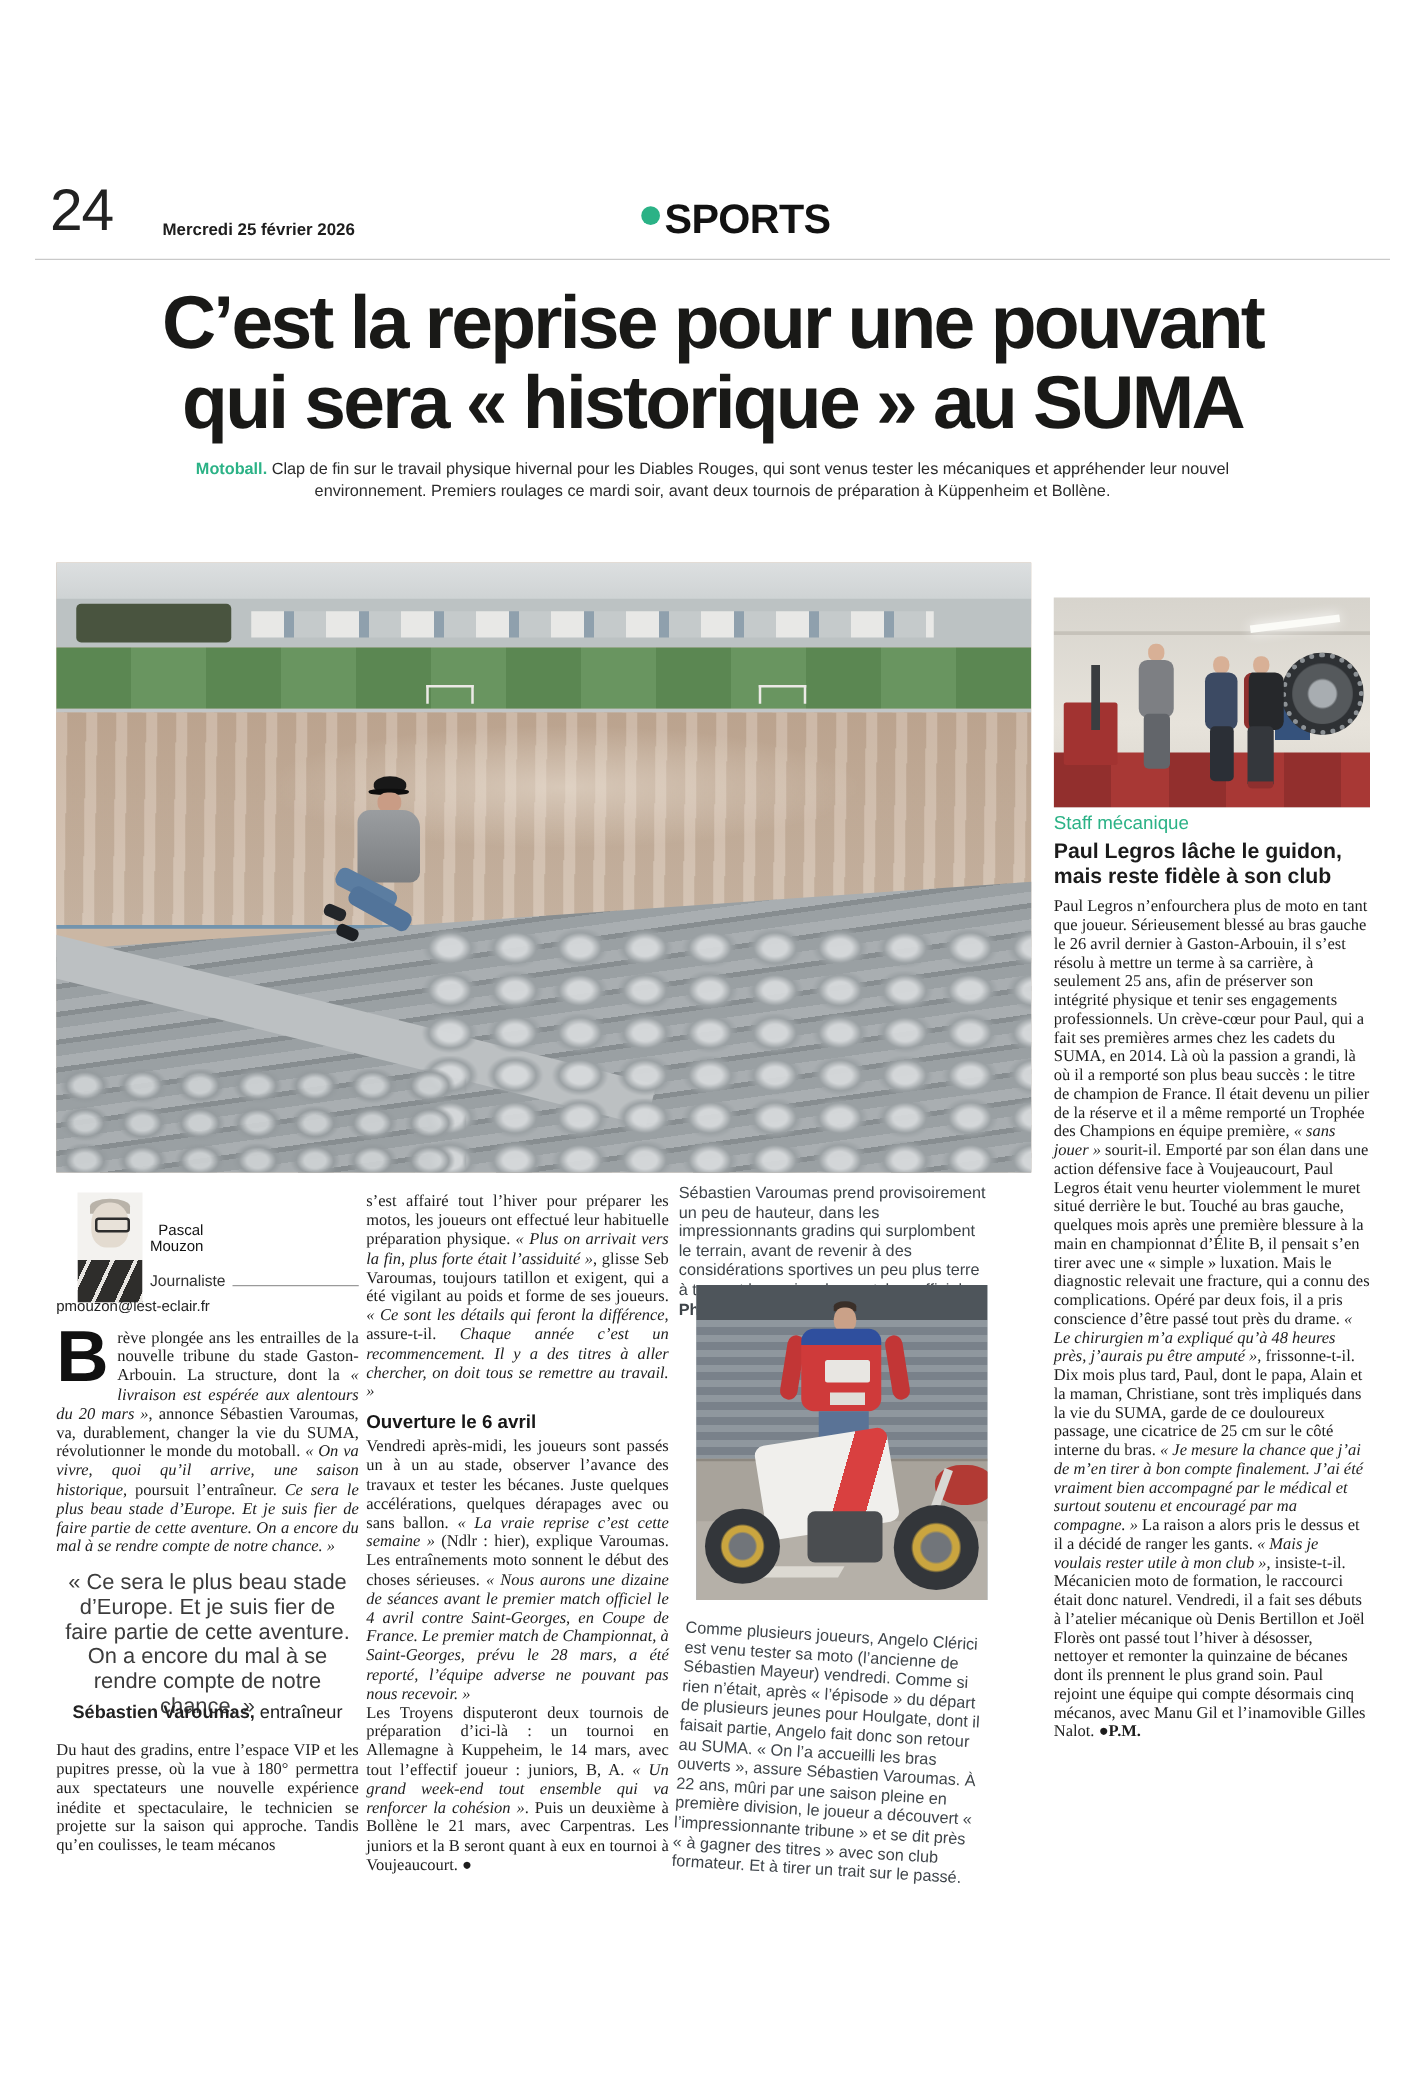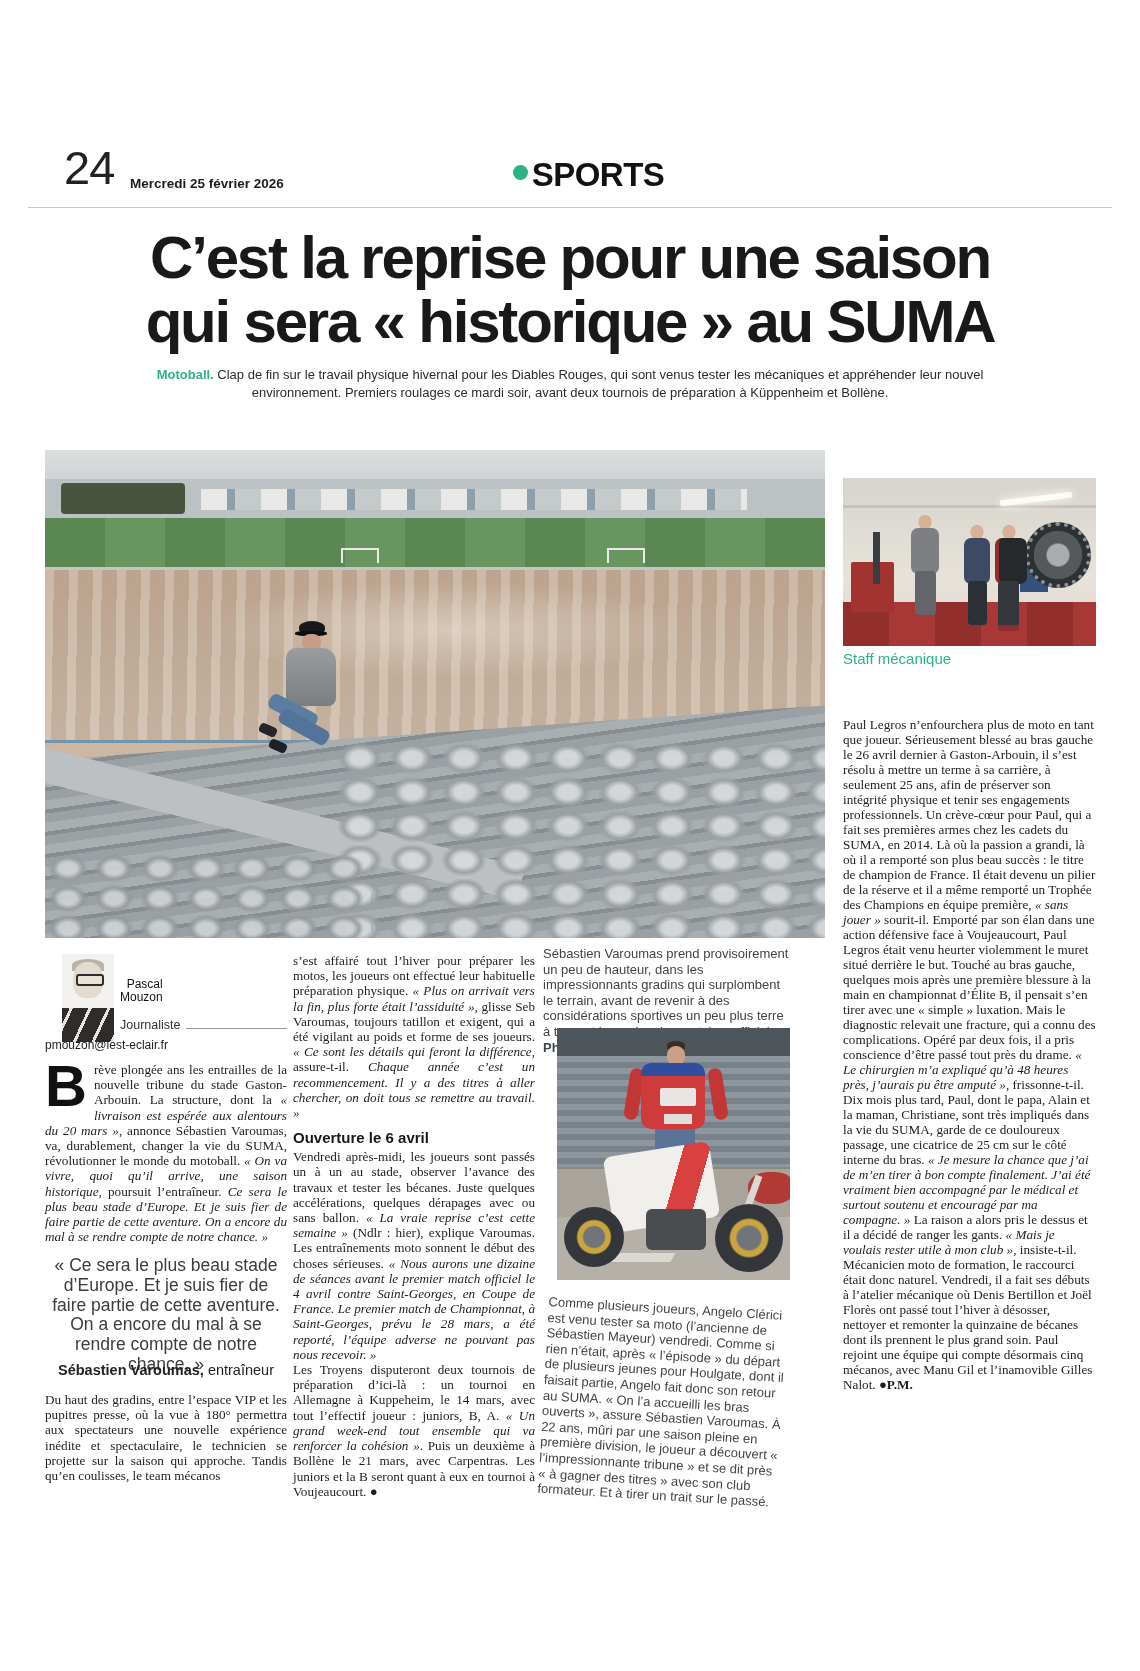--- a/index.html
+++ b/index.html
@@ -2,21 +2,21 @@
 <html style="--accent: #2bb286;"><head>
 <meta charset="utf-8">
 <style>
   html,body{margin:0;padding:0;background:#e9e9e9;}
   #page{position:relative;width:1140px;height:1671px;background:#fff;margin:0 auto;
         font-family:"Liberation Serif",serif;color:#1c1c1c;overflow:hidden;}
   .i{font-style:italic;} .b{font-weight:bold;}
   .abs{position:absolute;}
 
   
-  .pagenum{left:64px;top:140px;font-family:"Liberation Sans",sans-serif;font-size:47px;font-weight:400;color:#222;letter-spacing:-1px;}
+  .pagenum{left:40px;top:140px;font-family:"Liberation Sans",sans-serif;font-size:47px;font-weight:400;color:#222;letter-spacing:-1px;}
   .pagedate{left:130px;top:176px;font-family:"Liberation Sans",sans-serif;font-size:13.5px;font-weight:bold;color:#1d1d1d;}
   .section{left:0;right:0;top:156px;text-align:center;padding-left:37px;}
   .section .dot{display:inline-block;width:15px;height:15px;border-radius:50%;background:var(--accent);vertical-align:6px;margin-right:4px;}
   .section .stx{font-family:"Liberation Sans",sans-serif;font-size:33px;font-weight:bold;letter-spacing:-0.5px;color:#121212;}
   .hrule{left:28px;right:28px;top:207px;height:1px;background:#c9c9c9;}
 
   
   .headline{left:40px;right:40px;top:226px;text-align:center;font-family:"Liberation Sans",sans-serif;
             font-weight:bold;font-size:60px;line-height:1.06;letter-spacing:-2.2px;color:#191917;white-space:pre-line;}
   .standfirst{left:150px;width:840px;top:366px;text-align:center;font-family:"Liberation Sans",sans-serif;
@@ -150,21 +150,21 @@
 
 <div id="page">
 
   <div class="abs pagenum">24</div>
   <div class="abs pagedate">Mercredi 25 février 2026</div>
   <div class="abs section">
     <span class="dot"></span><span class="stx">SPORTS</span>
   </div>
   <div class="abs hrule"></div>
 
-  <h1 class="abs headline" style="margin:0;">C’est la reprise pour une saison
+  <h1 class="abs headline" style="margin:0;">C’est la reprise pour une pouvant
 qui sera « historique » au SUMA</h1>
   <div class="abs standfirst">
     <span class="lead">Motoball.</span><span> Clap de fin sur le travail physique hivernal pour les Diables Rouges, qui sont venus tester les mécaniques et appréhender leur nouvel environnement. Premiers roulages ce mardi soir, avant deux tournois de préparation à Küppenheim et Bollène.</span>
   </div>
 
   <div class="abs photo photo-main">
     <div class="pm-sky"></div>
     <div class="pm-far"></div>
     <div class="pm-pitch"></div>
     <div class="goal" style="left:38%;"></div>
@@ -205,20 +205,21 @@
         <div class="l"></div>
       </div>
     <div class="ps-man ps-m3">
         <div class="h"></div>
         <div class="t"></div>
         <div class="l"></div>
       </div>
   </div>
 
   <div class="abs sb-kicker">Staff mécanique</div>
+  <h2 class="abs sb-head" style="margin:0;">Paul Legros lâche le guidon, mais reste fidèle à son club</h2>
   <div class="abs sb-body"><span>Paul Legros n’enfourchera plus de moto en tant que joueur. Sérieusement blessé au bras gauche le 26 avril dernier à Gaston-Arbouin, il s’est résolu à mettre un terme à sa carrière, à seulement 25 ans, afin de préserver son intégrité physique et tenir ses engagements professionnels. Un crève-cœur pour Paul, qui a fait ses premières armes chez les cadets du SUMA, en 2014. Là où la passion a grandi, là où il a remporté son plus beau succès : le titre de champion de France. Il était devenu un pilier de la réserve et il a même remporté un Trophée des Champions en équipe première, </span><span class="i">« sans jouer »</span><span> sourit-il. Emporté par son élan dans une action défensive face à Voujeaucourt, Paul Legros était venu heurter violemment le muret situé derrière le but. Touché au bras gauche, quelques mois après une première blessure à la main en championnat d’Élite B, il pensait s’en tirer avec une « simple » luxation. Mais le diagnostic relevait une fracture, qui a connu des complications. Opéré par deux fois, il a pris conscience d’être passé tout près du drame. </span><span class="i">« Le chirurgien m’a expliqué qu’à 48 heures près, j’aurais pu être amputé »</span><span>, frissonne-t-il. Dix mois plus tard, Paul, dont le papa, Alain et la maman, Christiane, sont très impliqués dans la vie du SUMA, garde de ce douloureux passage, une cicatrice de 25 cm sur le côté interne du bras. </span><span class="i">« Je mesure la chance que j’ai de m’en tirer à bon compte finalement. J’ai été vraiment bien accompagné par le médical et surtout soutenu et encouragé par ma compagne. »</span><span> La raison a alors pris le dessus et il a décidé de ranger les gants. </span><span class="i">« Mais je voulais rester utile à mon club »</span><span>, insiste-t-il. Mécanicien moto de formation, le raccourci était donc naturel. Vendredi, il a fait ses débuts à l’atelier mécanique où Denis Bertillon et Joël Florès ont passé tout l’hiver à désosser, nettoyer et remonter la quinzaine de bécanes dont ils prennent le plus grand soin. Paul rejoint une équipe qui compte désormais cinq mécanos, avec Manu Gil et l’inamovible Gilles Nalot.  </span><span class="b">●P.M.</span></div>
 
   <div class="abs author">
     <div class="avatar">
       <div class="hair"></div>
       <div class="hd"></div>
       <div class="gl"></div>
       <div class="bd"></div>
     </div>
     <div class="auth-name">Pascal

